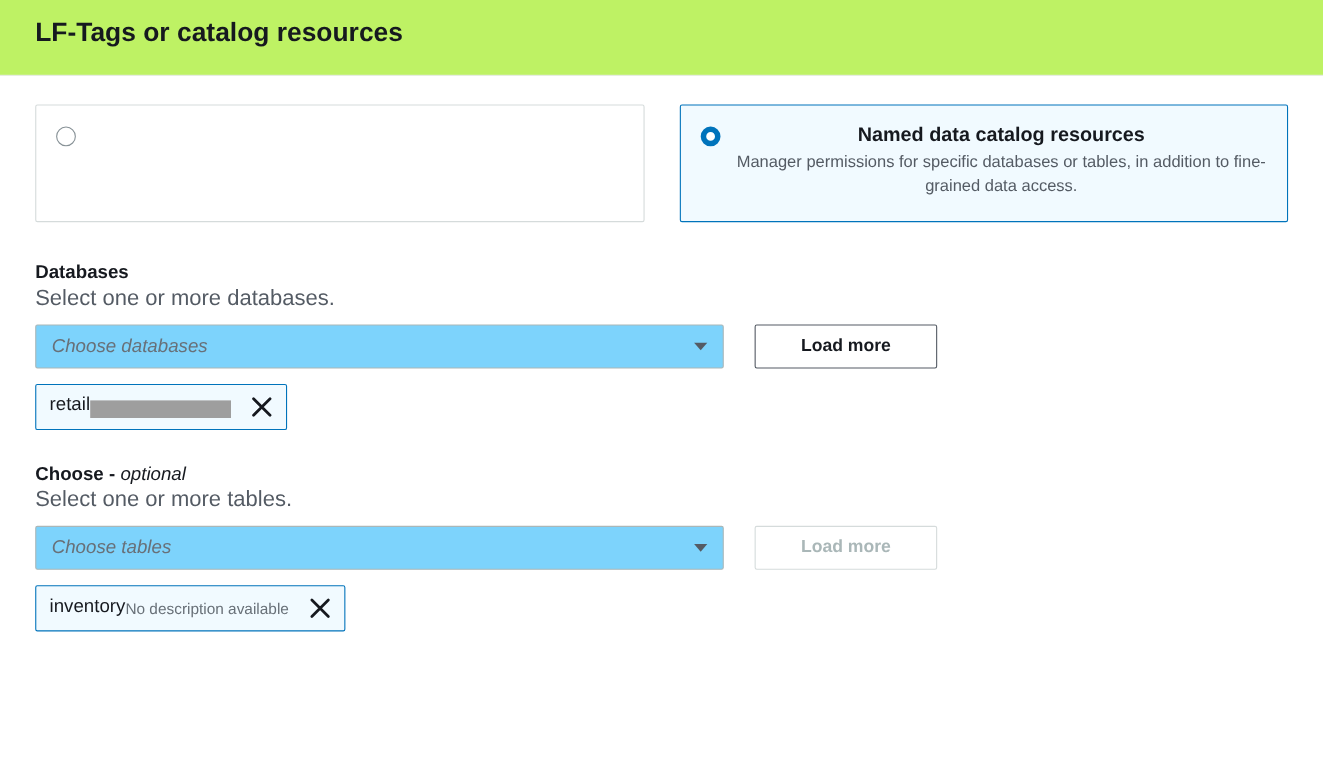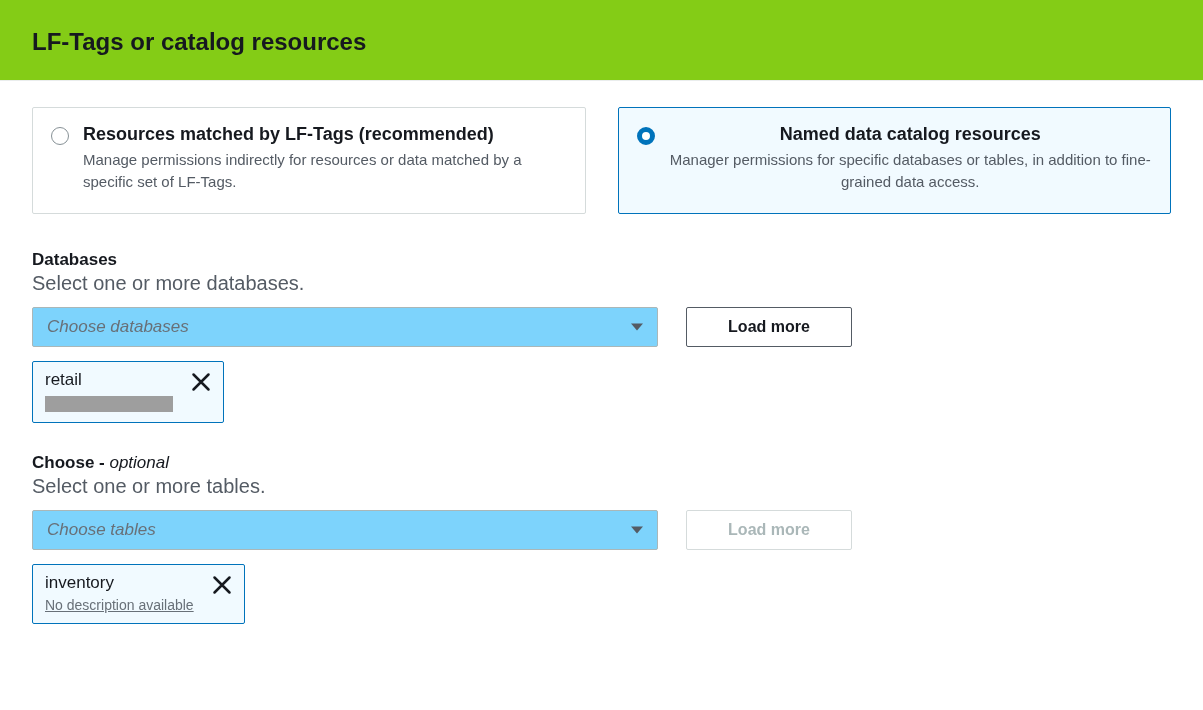--- a/index.html
+++ b/index.html
@@ -7,23 +7,23 @@
     margin: 0;
     padding: 0;
     font-family: "Amazon Ember", "Helvetica Neue", Arial, sans-serif;
     color: #16191f;
     background: #ffffff;
   }
   .page {
     width: 1203px;
   }
   .header-bar {
-    background: #84cc16;
+    background: #bef264;
     border-bottom: 1px solid #eaeded;
-    padding: 28px 32px 24px 32px;
+    padding: 16px 32px 24px 32px;
   }
   .header-title {
     font-size: 24px;
     font-weight: 700;
     color: #16191f;
   }
   .content {
     padding: 26px 32px 32px 32px;
   }
 
@@ -150,31 +150,30 @@
   .token {
     border: 1px solid #0073bb;
     background: #f1faff;
     border-radius: 2px;
     padding: 8px 12px 10px 12px;
     display: flex;
     align-items: flex-start;
     gap: 18px;
     min-width: 150px;
   }
-  .token-main { display: flex; flex-direction: column; }
+  .token-main { display: flex; flex-direction: row; }
   .token-title {
     font-size: 17px;
     color: #16191f;
     line-height: 1.2;
   }
   .token-sub {
     font-size: 14px;
     color: #687078;
     margin-top: 4px;
-    text-decoration: underline;
   }
   .redacted-bar {
     width: 128px;
     height: 16px;
     background: #9e9e9e;
     margin-top: 6px;
   }
   .token-x {
     flex: 0 0 auto;
     width: 20px;
@@ -193,24 +192,20 @@
   <div class="header-bar">
     <div class="header-title">LF-Tags or catalog resources</div>
   </div>
 
   <div class="content">
 
     <div class="cards-row">
 
       <div class="radio-card">
         <div class="radio-outer"></div>
-        <div class="radio-texts">
-          <div class="radio-title">Resources matched by LF-Tags (recommended)</div>
-          <div class="radio-desc">Manage permissions indirectly for resources or data matched by a specific set of LF-Tags.</div>
-        </div>
       </div>
 
       <div class="radio-card selected">
         <div class="radio-outer"></div>
         <div class="radio-texts">
           <div class="radio-title">Named data catalog resources</div>
           <div class="radio-desc">Manager permissions for specific databases or tables, in addition to fine-grained data access.</div>
         </div>
       </div>
 

